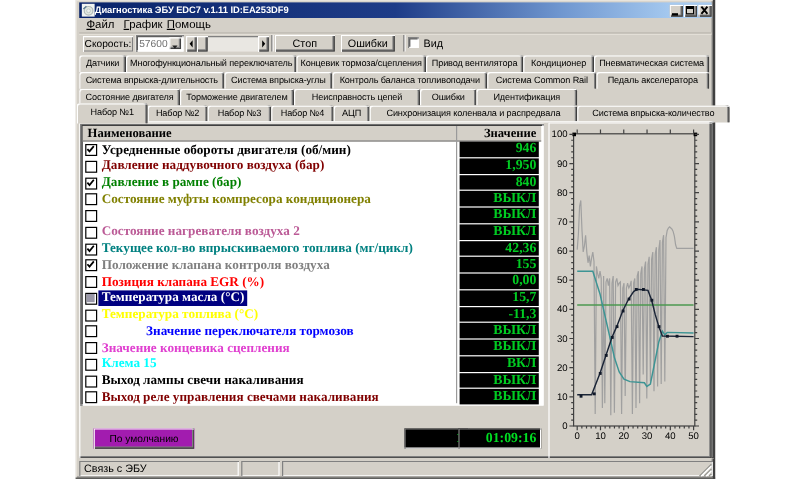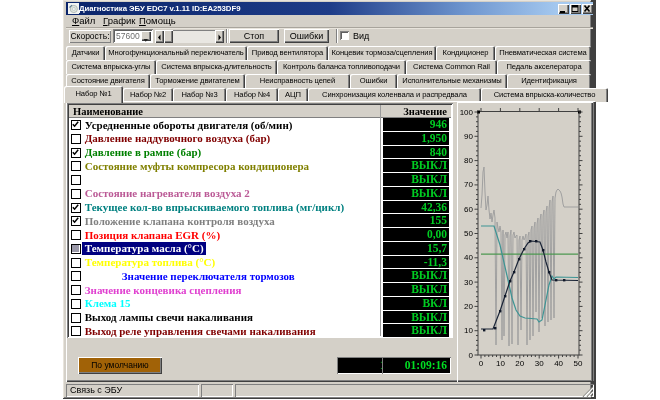--- a/index.html
+++ b/index.html
@@ -1,20 +1,20 @@
 <!DOCTYPE html>
 <html><head>
 <meta charset="utf-8">
 <style>
 * { margin:0; padding:0; box-sizing:border-box; }
 html,body { width:660px; height:400px; background:#fff; overflow:hidden;
   font-family:"Liberation Sans", sans-serif; }
 #win { position:absolute; left:63px; top:0px; width:533px; height:399px;
   background:#d4d0c8;
-  border-right:5px solid #404040; border-bottom:1px solid #404040;
+  border-right:2px solid #404040; border-bottom:1px solid #404040;
   box-shadow: inset 1px 1px 0 #e8e4dc, inset -1px -1px 0 #808080; }
 .abs { position:absolute; }
 
 .raised { background:#d4d0c8; box-shadow: inset 1px 1px 0 #fff, inset -1px -1px 0 #404040, inset -2px -2px 0 #808080; }
 .raised1 { background:#d4d0c8; box-shadow: inset 1px 1px 0 #fff, inset -1px -1px 0 #808080; }
 .sunken2 { box-shadow: inset 1px 1px 0 #828282, inset -1px -1px 0 #fff, inset 2px 2px 0 #5f5f5f; }
 
 #title { left:3px; top:2px; width:527px; height:13px;
   background:linear-gradient(to right,#0a246a,#1e3c88 50%,#6f96cf 76%,#a6caf0 94%);
   color:#fff; font-size:9.5px; font-weight:bold; line-height:13px; }
@@ -51,21 +51,21 @@
 .grow .cb { position:absolute; left:2px; top:2px; width:10px; height:10px; background:#fff;
   border:1.5px solid #000; }
 .grow .cb svg { position:absolute; left:0px; top:0px; }
 .grow .val { position:absolute; left:314px; top:0; width:66px; height:12.9px; background:#000;
   color:#00cc22; text-align:right; padding-right:2px; line-height:13px; font-size:11.5px; }
 .coldiv { position:absolute; left:313px; top:2px; width:1px; height:231px; background:#9a9a9a; }
 
 #chartpanel { left:391px; top:1px; width:136px; height:280px; background:#d4d0c8;
   box-shadow: inset 1px 1px 0 #fff, inset -1px -1px 0 #404040, inset -2px -2px 0 #808080; }
 
-#defbtn { left:12px; top:256px; width:84px; height:17px; background:#a16207;
+#defbtn { left:12px; top:256px; width:84px; height:17px; background:#a21caf;
   box-shadow: inset 1px 1px 0 #fff, inset -1px -1px 0 #404040, inset -2px -2px 0 #808080;
   font-size:8.5px; text-align:center; line-height:17px; }
 .blackbox { position:absolute; top:256px; height:17px; background:#000; color:#00dd22;
   font-family:"Liberation Serif", serif; font-weight:bold; font-size:11.5px;
   text-align:right; line-height:16px; padding-right:4px;
   box-shadow: inset 1px 1px 0 #808080, inset -1px -1px 0 #fff; }
 
 #status { left:3px; top:384px; width:528px; height:13px; font-size:9px; }
 .spanel { position:absolute; top:0; height:13px; box-shadow: inset 1px 1px 0 #808080, inset -1px -1px 0 #fff; text-align: right; }
 </style>
@@ -126,38 +126,37 @@
     <div class="abs raised" style="left:163px;top:2px;width:50px;height:14px;font-size:9px;text-align:center;line-height:14px;">Стоп</div>
     <div class="abs raised" style="left:218px;top:2px;width:45px;height:14px;font-size:9px;text-align:center;line-height:14px;">Ошибки</div>
     <div class="vsep" style="left:270px;top:2px;height:14px;"></div>
     <div class="abs sunken2" style="left:274px;top:4px;width:9px;height:9px;background:#fff;"></div>
     <span class="abs" style="left:287px;top:4px;font-size:9px;">Вид</span>
   </div>
 
   <div class="tabrow" style="top:46px">
     <div class="tab" style="width:39px">Датчики</div>
     <div class="tab" style="width:142px">Многофункциональный переключатель</div>
+    <div class="tab" style="width:108px">Концевик тормоза/сцепления</div>
     <div class="tab" style="width:81px">Привод вентилятора</div>
-    <div class="tab" style="width:108px">Концевик тормоза/сцепления</div>
     <div class="tab" style="width:59px">Кондиционер</div>
     <div class="tab" style="width:96px">Пневматическая система</div>
   </div>
   <div class="tabrow" style="top:60px">
+    <div class="tab" style="width:121px">Система впрыска-длительность</div>
     <div class="tab" style="width:90px">Система впрыска-углы</div>
-    <div class="tab" style="width:121px">Система впрыска-длительность</div>
     <div class="tab" style="width:129px">Контроль баланса топливоподачи</div>
     <div class="tab" style="width:91px">Система Common Rail</div>
     <div class="tab" style="width:94px">Педаль акселератора</div>
   </div>
   <div class="tabrow" style="top:74px">
     <div class="tab" style="width:84px">Состояние двигателя</div>
     <div class="tab" style="width:95px">Торможение двигателем</div>
     <div class="tab" style="width:105px">Неисправность цепей</div>
     <div class="tab" style="width:47px">Ошибки</div>
-    <div class="tab" style="width:110px">Исполнительные механизмы</div>
     <div class="tab" style="width:84px">Идентификация</div>
   </div>
   <div class="tabrow" style="top:88px">
     <div class="tab" id="activetab" style="width:59px;margin-left:-2px;margin-top:-2px;height:17px;line-height:16px;z-index:3;">Набор №1</div>
     <div class="tab" style="width:50px">Набор №2</div>
     <div class="tab" style="width:53px">Набор №3</div>
     <div class="tab" style="width:52px">Набор №4</div>
     <div class="tab" style="width:30px">АЦП</div>
     <div class="tab" style="width:173px">Синхронизация коленвала и распредвала</div>
     <div class="tab" style="width:127px">Система впрыска-количество</div>

